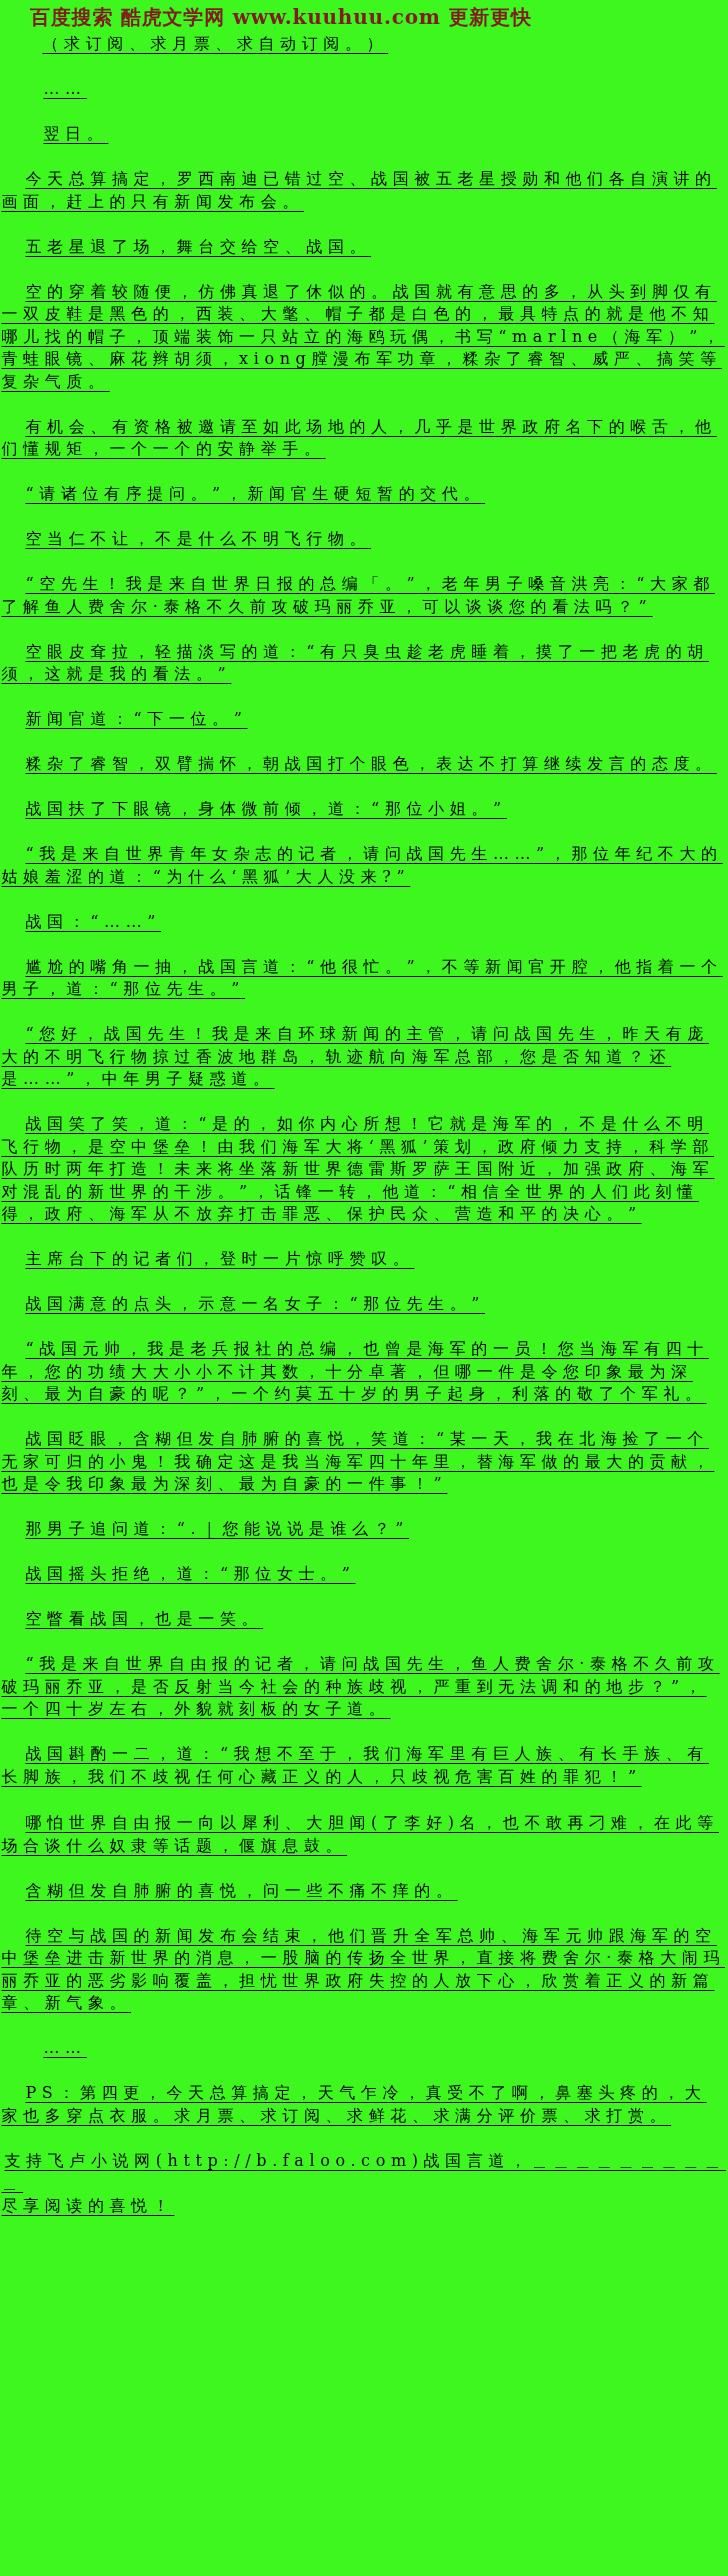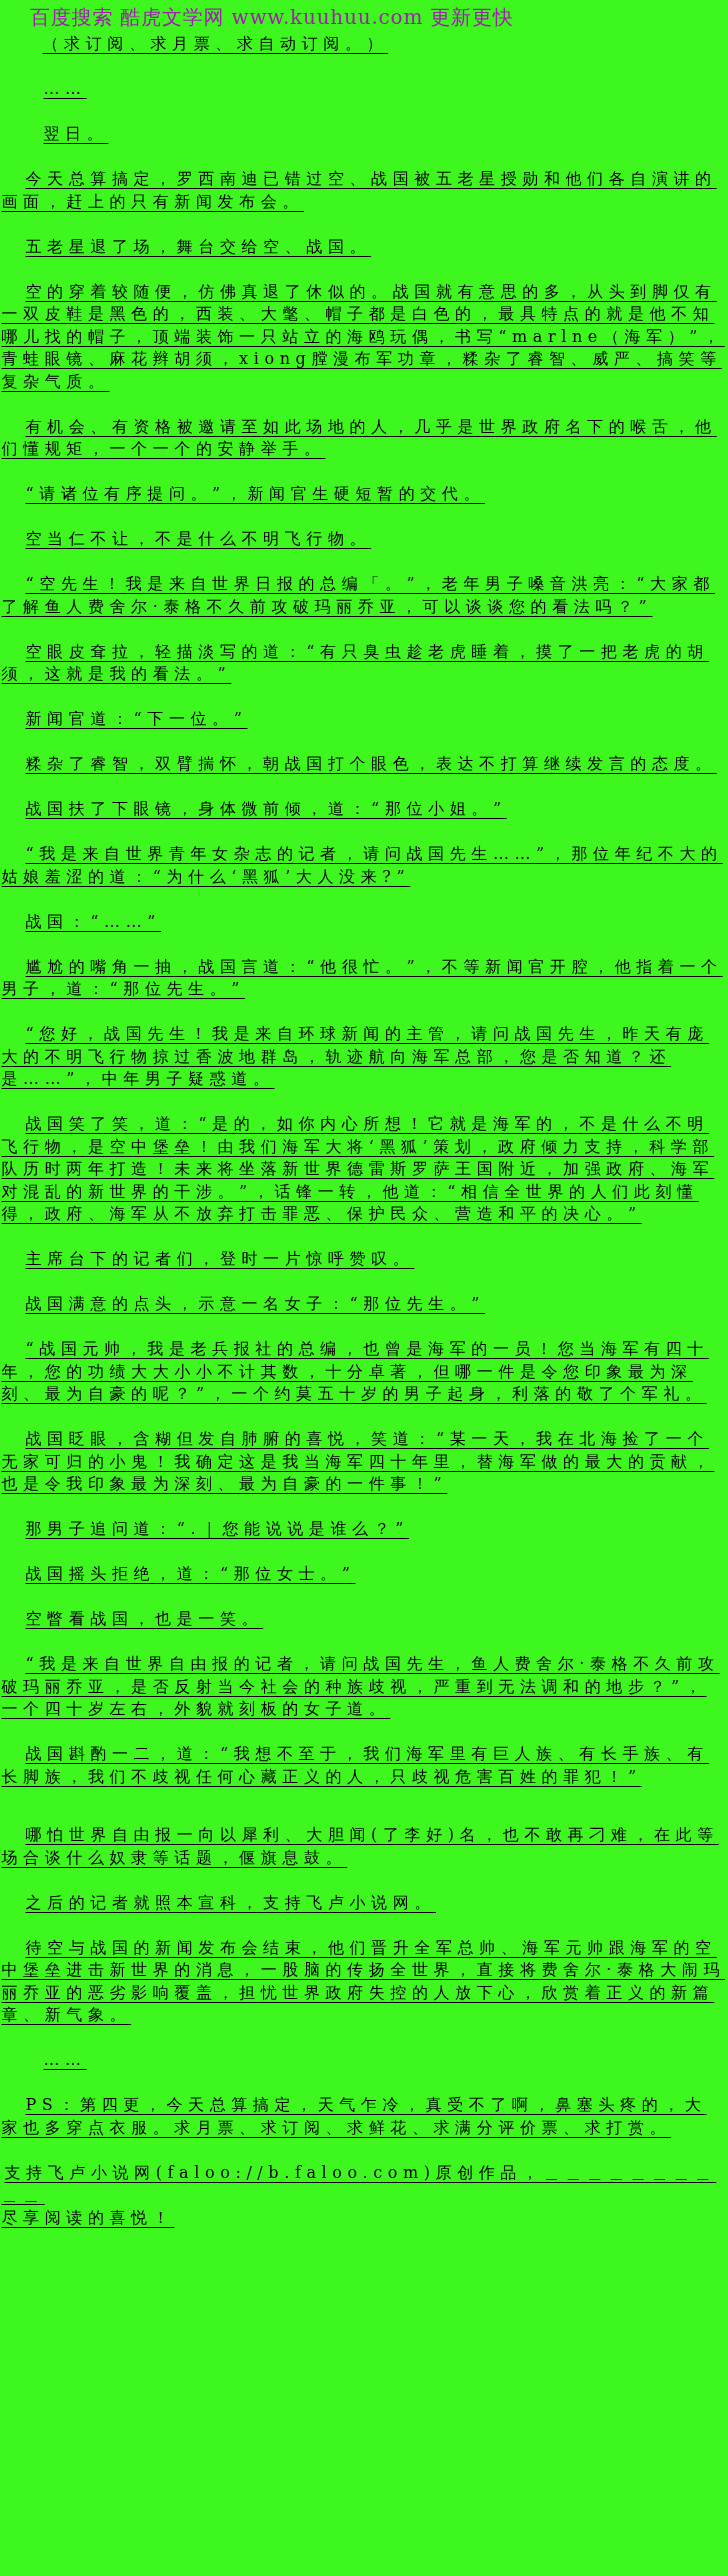--- a/index.html
+++ b/index.html
@@ -8,25 +8,25 @@
     background: #3EF71E;
   }
   body {
     width: 728px;
     height: 2576px;
     overflow: hidden;
     font-family: "DejaVu Serif", "Liberation Serif", serif;
     color: #000000;
   }
   .watermark {
-    font-weight: normal;
+    font-weight: bold;
     font-size: 20px;
     line-height: 24px;
     letter-spacing: 0.8px;
-    color: #a21caf;
+    color: #7f1d1d;
     white-space: nowrap;
   }
   .watermark.top {
     padding: 4.5px 0 0 30px;
   }
   .content {
     padding: 0 1.5px;
   }
   .para, .subtitle {
     font-size: 16px;
@@ -39,21 +39,21 @@
     white-space: pre-line;
     word-break: break-all;
   }
   .subtitle {
     margin-top: 4.5px;
     text-indent: 41px;
   }
   .indent-0 { text-indent: 3px; }
   .indent-1 { text-indent: 24px; }
   .indent-2 { text-indent: 42px; }
-  .gap-extra { margin-top: 36px; }
+  .gap-extra { margin-top: 24px; }
 </style>
 </head>
 <body>
 
 <div class="page">
 
   <div class="watermark top">百度搜索 酷虎文学网 www.kuuhuu.com 更新更快</div>
 
   <div class="content">
     <div class="subtitle">（求订阅、求月票、求自动订阅。）</div>
@@ -80,23 +80,23 @@
         <p class="para indent-1">主席台下的记者们，登时一片惊呼赞叹。</p>
         <p class="para indent-1">战国满意的点头，示意一名女子：“那位先生。”</p>
         <p class="para indent-1">“战国元帅，我是老兵报社的总编，也曾是海军的一员！您当海军有四十年，您的功绩大大小小不计其数，十分卓著，但哪一件是令您印象最为深刻、最为自豪的呢？”，一个约莫五十岁的男子起身，利落的敬了个军礼。</p>
         <p class="para indent-1">战国眨眼，含糊但发自肺腑的喜悦，笑道：“某一天，我在北海捡了一个无家可归的小鬼！我确定这是我当海军四十年里，替海军做的最大的贡献，也是令我印象最为深刻、最为自豪的一件事！”</p>
         <p class="para indent-1">那男子追问道：“.｜您能说说是谁么？”</p>
         <p class="para indent-1">战国摇头拒绝，道：“那位女士。”</p>
         <p class="para indent-1">空瞥看战国，也是一笑。</p>
         <p class="para indent-1">“我是来自世界自由报的记者，请问战国先生，鱼人费舍尔·泰格不久前攻破玛丽乔亚，是否反射当今社会的种族歧视，严重到无法调和的地步？”，一个四十岁左右，外貌就刻板的女子道。</p>
         <p class="para indent-1">战国斟酌一二，道：“我想不至于，我们海军里有巨人族、有长手族、有长脚族，我们不歧视任何心藏正义的人，只歧视危害百姓的罪犯！”</p>
         <p class="para indent-1 gap-extra">哪怕世界自由报一向以犀利、大胆闻(了李好)名，也不敢再刁难，在此等场合谈什么奴隶等话题，偃旗息鼓。</p>
-        <p class="para indent-1">之后的记者就照本宣科，支持飞卢小说网。</p>
+        <p class="para indent-1">含糊但发自肺腑的喜悦，问一些不痛不痒的。</p>
         <p class="para indent-1">待空与战国的新闻发布会结束，他们晋升全军总帅、海军元帅跟海军的空中堡垒进击新世界的消息，一股脑的传扬全世界，直接将费舍尔·泰格大闹玛丽乔亚的恶劣影响覆盖，担忧世界政府失控的人放下心，欣赏着正义的新篇章、新气象。</p>
         <p class="para indent-2">……</p>
         <p class="para indent-1">PS：第四更，今天总算搞定，天气乍冷，真受不了啊，鼻塞头疼的，大家也多穿点衣服。求月票、求订阅、求鲜花、求满分评价票、求打赏。</p>
-        <p class="para indent-0">支持飞卢小说网(faloo://b.faloo.com)原创作品，＿＿＿＿＿＿＿＿＿＿
+        <p class="para indent-0">支持飞卢小说网(http://b.faloo.com)战国言道，＿＿＿＿＿＿＿＿＿＿
 尽享阅读的喜悦！</p>
       </div>
   </div>
 
 </div>
 
 
 </body></html>

